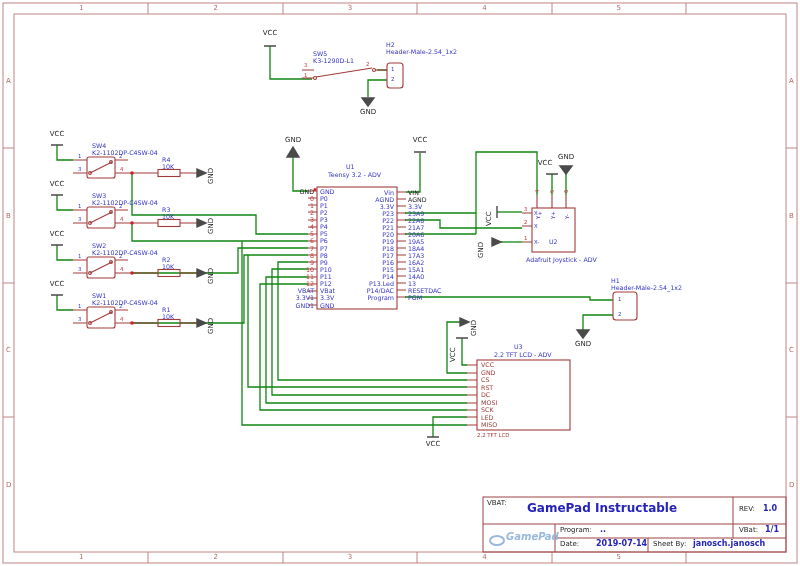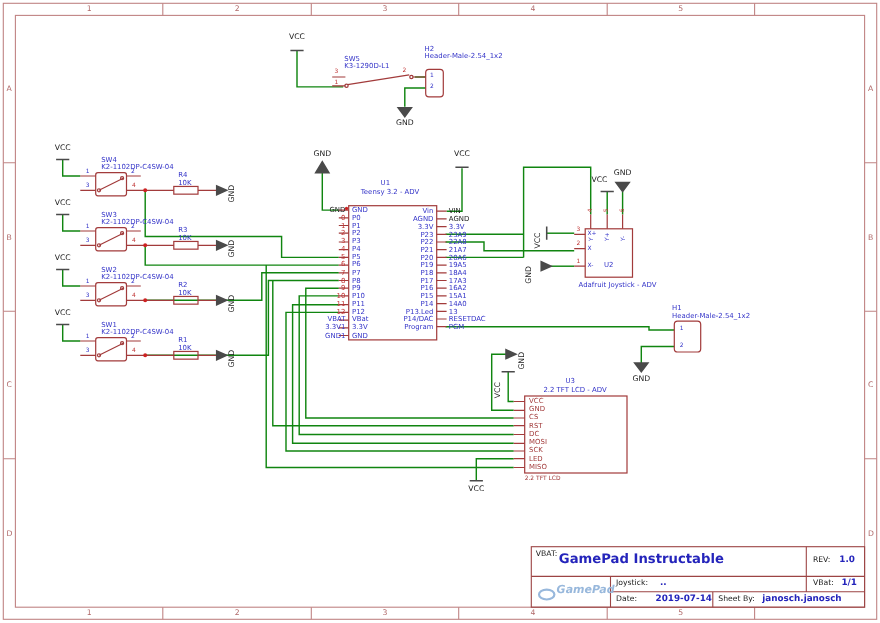--- a/index.html
+++ b/index.html
@@ -387,26 +387,26 @@
       <span>DC</span>
       <span>MOSI</span>
       <span>SCK</span>
       <span>LED</span>
       <span>MISO</span>
     </div>
   <span class="s mar tiny" style="left:477px;top:432px">2.2 TFT LCD</span>
   <span class="s blk" style="left:419px;top:441px;width:28px;text-align:center;font-size:7px">VCC</span>
 
   <span class="s tb-label" style="left:487px;top:500px">VBAT:</span>
-  <span class="s" id="tb-title" style="left:508px;top:505px">GamePad Instructable</span>
+  <span class="s" id="tb-title" style="left:527px;top:505px">GamePad Instructable</span>
   <span class="s tb-label" style="left:739px;top:506px">REV:</span>
   <span class="s tb-val" style="left:763px;top:505px">1.0</span>
   <div id="logo-oval" style="left:489px;top:535px"></div>
   <span class="s" id="logo-text" style="left:506px;top:533px">GamePad</span>
-  <span class="s tb-label" style="left:560px;top:527px">Joystick:</span>
+  <span class="s tb-label" style="left:560px;top:527px">Program:</span>
   <span class="s tb-val" style="left:600px;top:526px">..</span>
   <span class="s tb-label" style="left:739px;top:527px">VBat:</span>
   <span class="s tb-val" style="left:765px;top:526px">1/1</span>
   <span class="s tb-label" style="left:560px;top:541px">Date:</span>
   <span class="s tb-val" style="left:596px;top:540px">2019-07-14</span>
   <span class="s tb-label" style="left:653px;top:541px">Sheet By:</span>
   <span class="s tb-val" style="left:693px;top:540px">janosch.janosch</span>
 
 </div>
 

